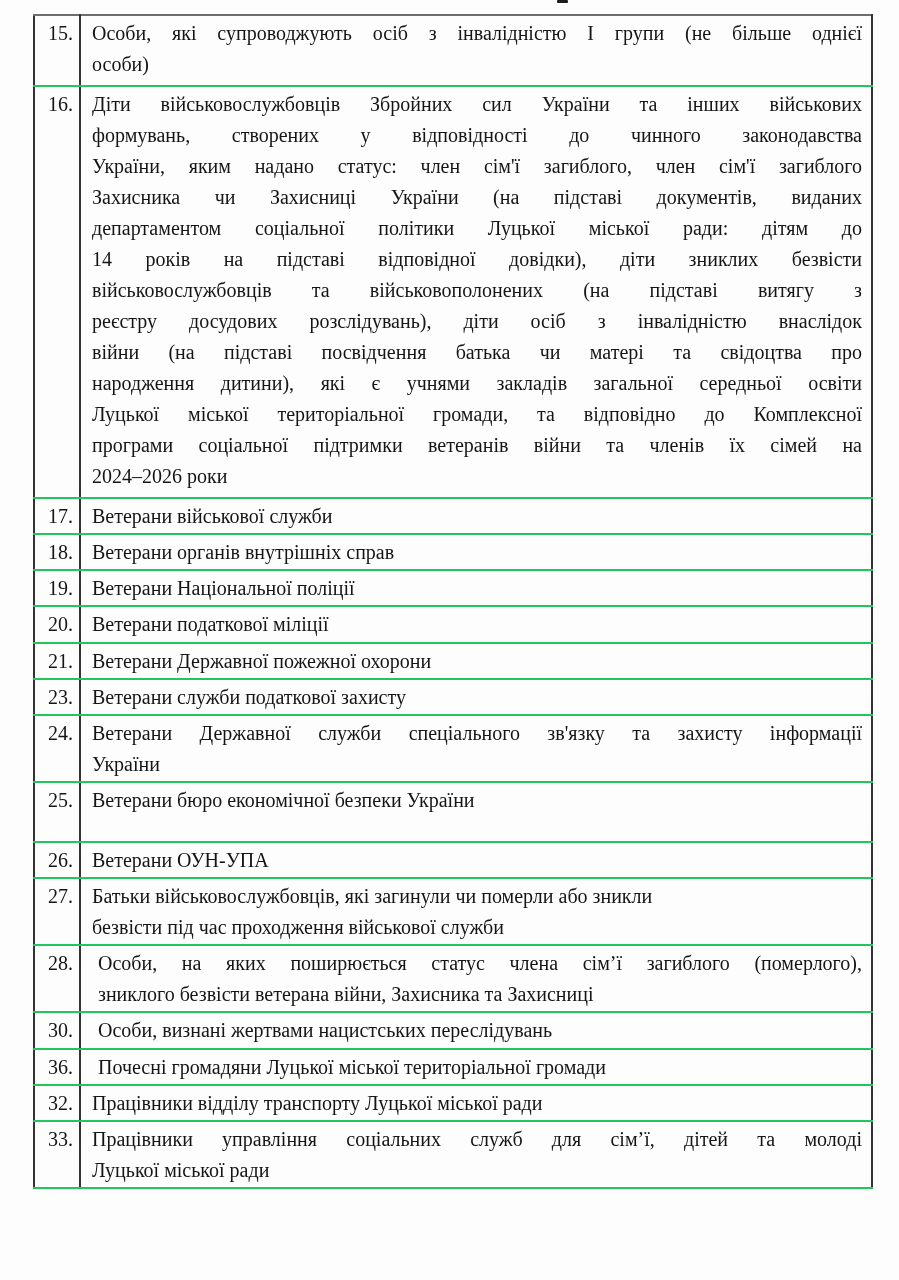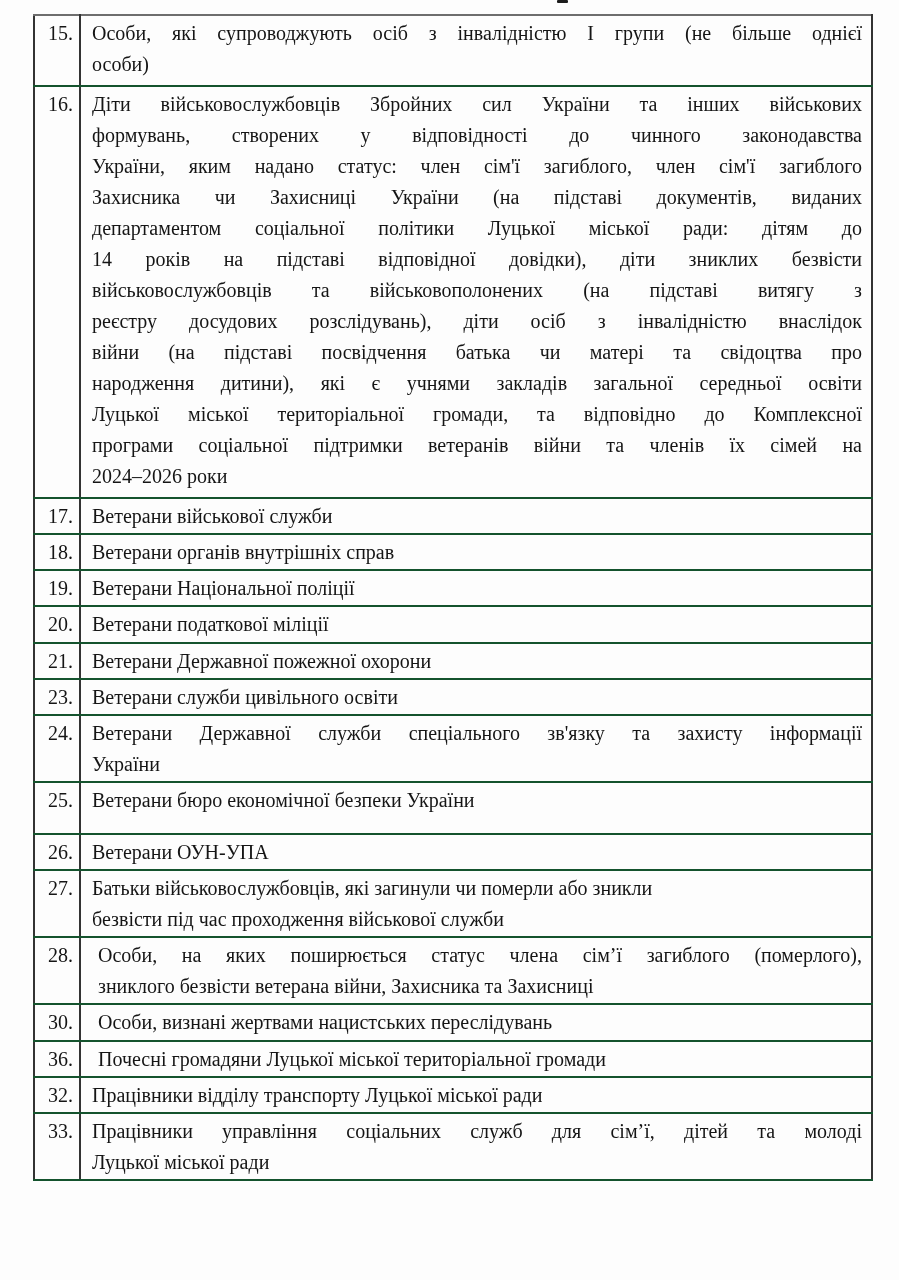--- a/index.html
+++ b/index.html
@@ -22,21 +22,21 @@
   table.doc-table {
     position: absolute; left: 33px; top: 14px;
     width: 840px;
     border-collapse: collapse;
     table-layout: fixed;
     font-size: 20px;
     line-height: 31px;
   }
   table.doc-table td {
     border-top: 2px solid #6e6e6e;
-    border-bottom: 2px solid #14532d;
+    border-bottom: 2px solid #22c55e;
     vertical-align: top;
     padding: 2px 0 1px 0;
   }
   table.doc-table td.num {
     border-left: 2px solid #333;
     border-right: 2px solid #333;
     width: 38px;
     text-align: right;
     padding-right: 6px;
   }
@@ -69,21 +69,21 @@
   tr[data-rownum="15"] { height: 71px; }
   tr[data-rownum="16"] { height: 412px; }
   tr[data-rownum="17"] { height: 33px; padding-left: 34px; }
   tr[data-rownum="18"] { height: 31px; padding-left: 17px; }
   tr[data-rownum="19"] { height: 32px; }
   tr[data-rownum="20"] { height: 37px; }
   tr[data-rownum="21"] { height: 35px; }
   tr[data-rownum="22"] { height: 35px; }
   tr[data-rownum="23"] { height: 33px; }
   tr[data-rownum="24"] { height: 65px; }
-  tr[data-rownum="25"] { height: 52px; margin-top: 8px; }
+  tr[data-rownum="25"] { height: 60px; margin-top: 8px; }
   tr[data-rownum="26"] { height: 35px; }
   tr[data-rownum="27"] { height: 65px; }
   tr[data-rownum="28"] { height: 62px; }
   tr[data-rownum="29"] { height: 78px; }
   tr[data-rownum="30"] { height: 37px; }
   tr[data-rownum="31"] { height: 35px; }
   tr[data-rownum="32"] { height: 35px; }
   tr[data-rownum="33"] { height: 65px; }
 </style>
 </head>
@@ -146,21 +146,21 @@
     </tr>
         <tr data-rownum="21">
       <td class="num">21.</td>
       <td class="content">
             <div class="line">Ветерани Державної пожежної охорони</div>
           </td>
     </tr>
         <tr data-rownum="23">
       <td class="num">23.</td>
       <td class="content">
-            <div class="line">Ветерани служби цивільного освіти</div>
+            <div class="line">Ветерани служби податкової захисту</div>
           </td>
     </tr>
         <tr data-rownum="24">
       <td class="num">24.</td>
       <td class="content">
             <div class="line">Ветерани Державної служби спеціального зв'язку та захисту інформації</div>
             <div class="line">України</div>
           </td>
     </tr>
         <tr data-rownum="25">

